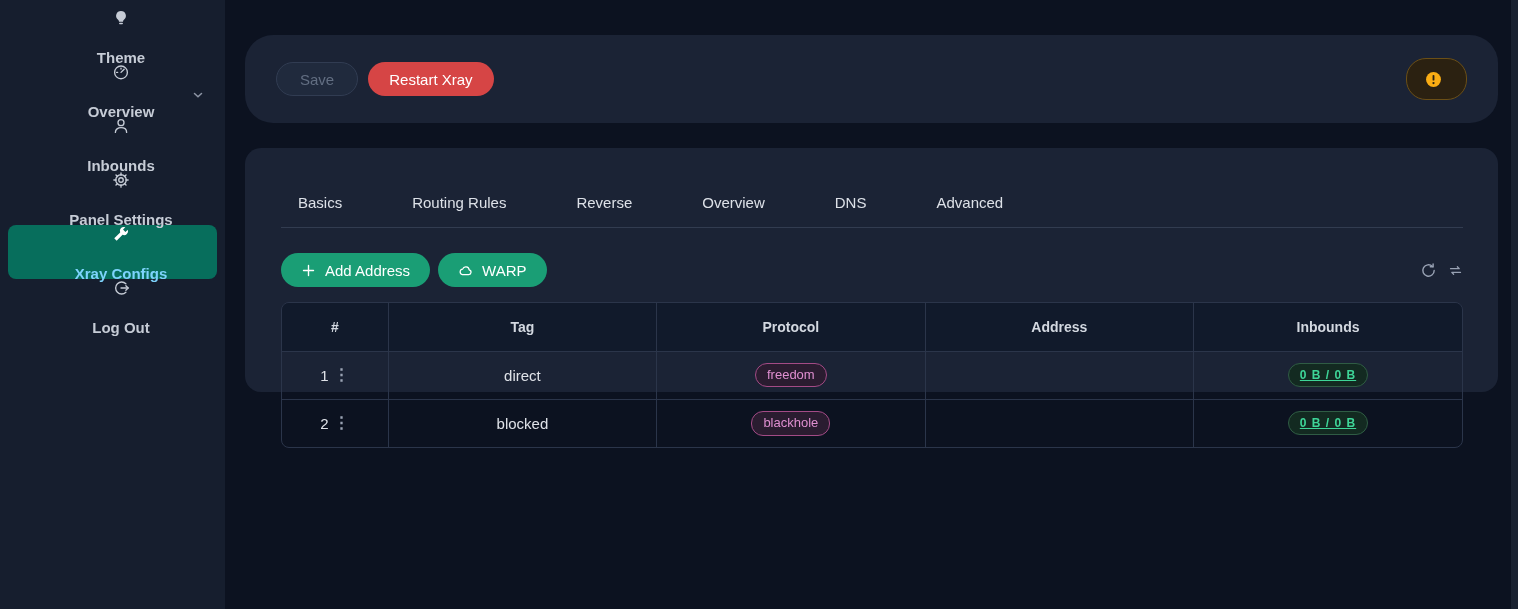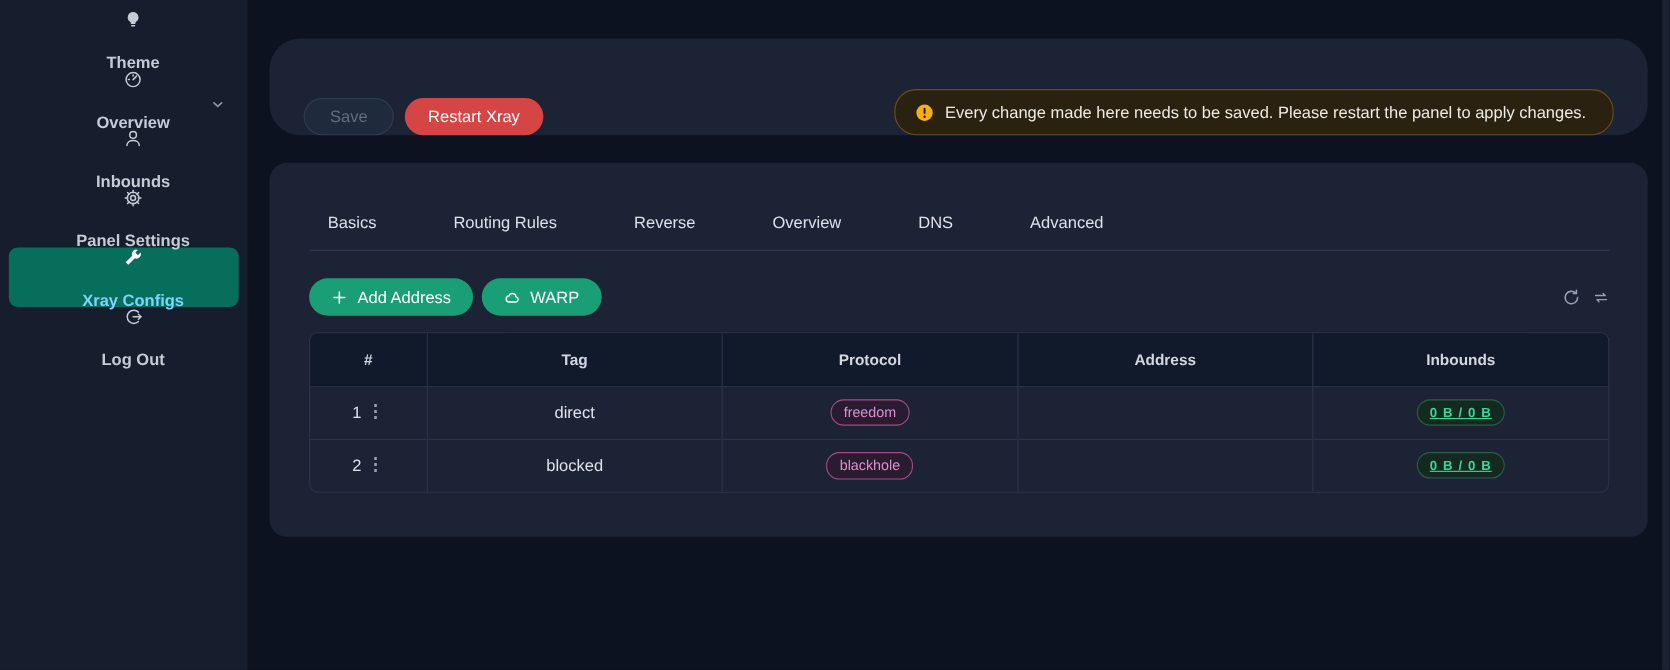--- a/index.html
+++ b/index.html
@@ -46,21 +46,21 @@
     flex:1;
     padding:35px 20px 0 20px;
     position:relative;
   }
 
   
   .topbar-card {
     background:#1b2335;
     border-radius:28px;
     height:88px;
-    display:flex; align-items:flex-end;
+    display:flex; align-items:center;
     padding:0 31px;
   }
   .btn {
     border-radius:17px;
     font-size:15px;
     font-family:"Liberation Sans", sans-serif;
     height:34px;
     display:inline-flex; align-items:center; justify-content:center;
     cursor:pointer;
     border:none;
@@ -89,21 +89,21 @@
     color:#edebe4;
     font-size:15px;
   }
   .warn-icon { width:17px; height:17px; flex-shrink:0; }
 
   
   .main-card {
     margin-top:25px;
     background:#1b2335;
     border-radius:16px;
-    height:340px;
+    height:244px;
     padding:30px 35px 0 36px;
   }
 
   
   .tabs {
     display:flex; gap:36px;
     border-bottom:1px solid #323c50;
   }
   .tab {
     padding:16px 17px 15px;
@@ -267,21 +267,20 @@
     <button class="btn btn-save">Save</button>
     <button class="btn btn-restart">Restart Xray</button>
     <div class="alert-warning">
       <span class="warn-icon">
         <svg viewBox="0 0 24 24">
             <circle cx="12" cy="12" r="10.5" fill="#faad14"></circle>
             <rect x="10.7" y="5.5" width="2.6" height="8" rx="1.3" fill="#2b2111"></rect>
             <circle cx="12" cy="17" r="1.6" fill="#2b2111"></circle>
           </svg>
       </span>
-      <span>Every change made here needs to be saved. Please restart the panel to apply changes.</span>
     </div>
   </div>
 
   <div class="main-card">
 
     <div class="tabs">
       <div class="tab">Basics</div>
       <div class="tab">Routing Rules</div>
       <div class="tab">Reverse</div>
       <div class="tab">Overview</div>

